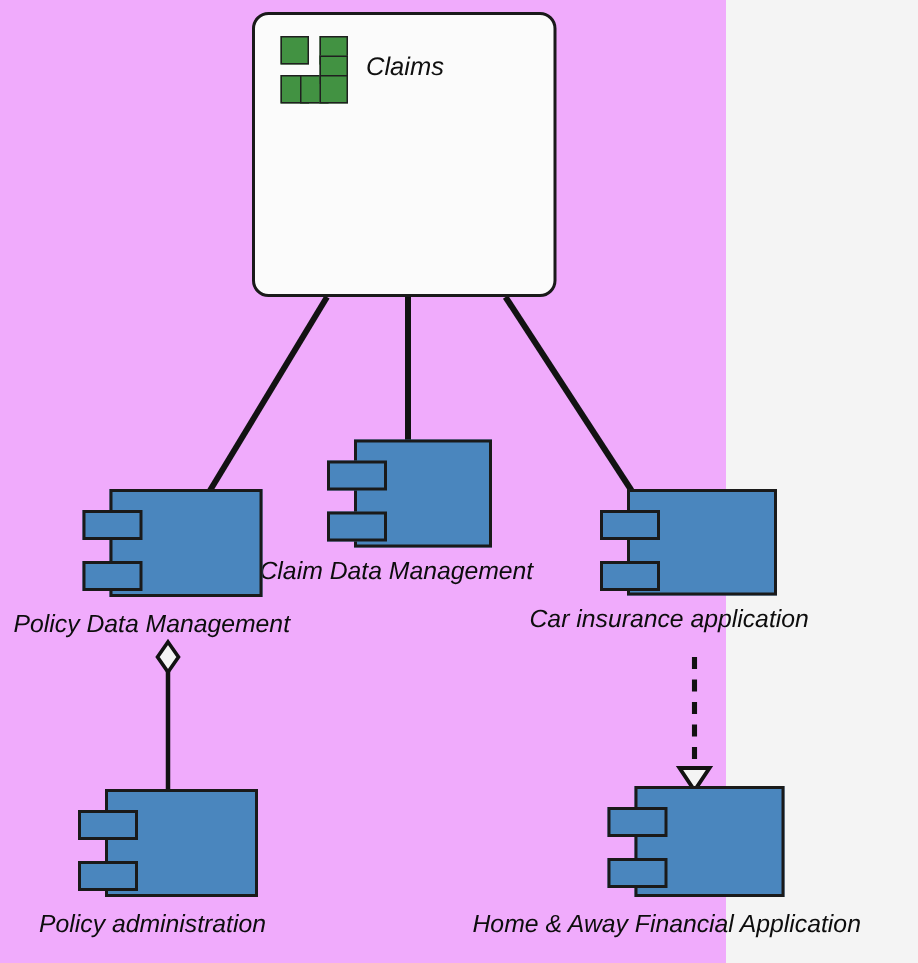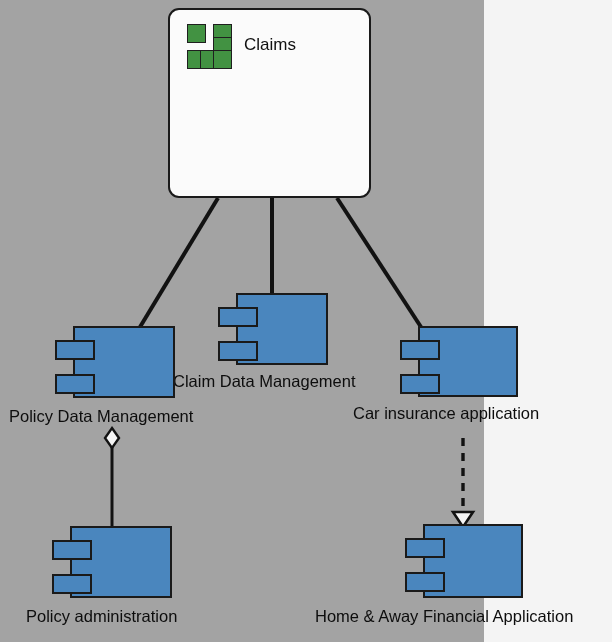--- a/index.html
+++ b/index.html
@@ -12,21 +12,22 @@
     height: 642px;
     background: #f4f4f4;
     font-family: "Liberation Sans", sans-serif;
     overflow: hidden;
     position: relative;
   }
   #canvas {
     position: relative;
     width: 484px;
     height: 642px;
-    background: #a3a3a3;
+    background: #f0abfc;
+    font-style: italic;
   }
   #edge-layer {
     position: absolute;
     left: 0;
     top: 0;
     width: 612px;
     height: 642px;
     pointer-events: none;
   }
 

